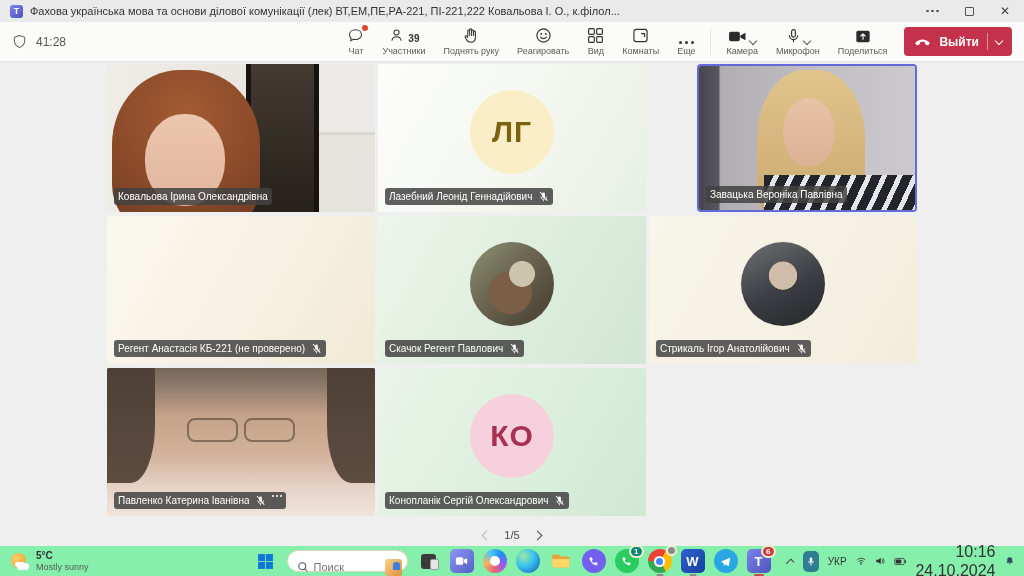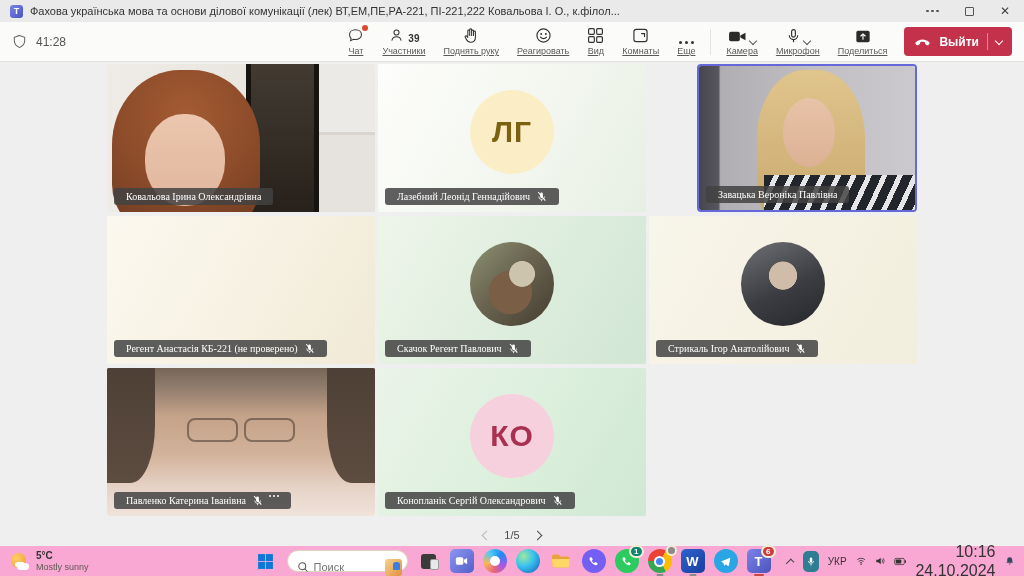--- a/index.html
+++ b/index.html
@@ -14,38 +14,38 @@
   .dots { display:flex; gap:2.5px; align-items:center; }
   .dots i { width:2.5px; height:2.5px; border-radius:50%; background:#555; }
   .winrestore { width:9px; height:9px; border:1.2px solid #555; border-radius:1px; }
   .winclose { font-size:12px; color:#444; line-height:1; }
 
   
   .toolbar { height:40px; background:#fbfbfa; border-bottom:1px solid #e2e2e2; display:flex; align-items:center; padding:0 12px; }
   .timer { display:flex; align-items:center; gap:9px; font-size:12px; color:#555; }
   .tb-right { margin-left:auto; display:flex; align-items:center; }
   .tb-item { display:flex; flex-direction:column; align-items:center; justify-content:center; gap:2px; padding:2px 9px; cursor:pointer; position:relative; }
-  .tb-item .lbl { font-size:9px; color:#5a5a58; white-space:nowrap;text-decoration:underline; }
+  .tb-item .lbl { font-size:9px; color:#5a5a58; white-space:nowrap; }
   .tb-ico { height:17px; display:flex; align-items:flex-end; gap:3px; position:relative; }
   .reddot { position:absolute; top:-2px; right:-4px; width:6px; height:6px; border-radius:50%; background:#d74b2f; }
   .cnt { font-size:10px; font-weight:bold; color:#333; }
   .tb-div { width:1px; height:26px; background:#e3e3e3; margin:0 6px; }
   .chev { width:6px; height:6px; border-right:1.5px solid #555; border-bottom:1.5px solid #555; transform:rotate(45deg); margin-top:-3px; }
   .leave { background:#c4314b; border-radius:4px; height:29px; display:flex; align-items:center; gap:8px; padding:0 10px; margin-left:8px; cursor:pointer; }
   .leave span { color:#fff; font-size:12px; font-weight:bold; }
   .leave .ldiv { width:1px; height:17px; background:rgba(255,255,255,.45); }
   .leave .chev { border-color:#fff; margin-top:-2px; }
 
   
   .stage { position:absolute; top:63px; left:0; right:0; bottom:30px; background:#efefef; }
   .grid { display:grid; grid-template-columns:repeat(3,268px); grid-auto-rows:148px; gap:4px 3px; justify-content:center; padding-top:1px; }
   .tile { position:relative; overflow:hidden; border-radius:2px; background:#fff; }
   .tile.active { border:2.5px solid; border-radius:4px;margin-left:48px; }
   .feed { position:absolute; inset:0; }
-  .pill { position:absolute; left:7px; bottom:7px; background:rgba(66,66,66,.85); border-radius:3px; padding:3px 12px; display:flex; align-items:flex-start; gap:6px; max-width:92%;font-family:Liberation Serif, serif; }
+  .pill { position:absolute; left:7px; bottom:7px; background:rgba(66,66,66,.85); border-radius:3px; padding:3px 4px; display:flex; align-items:flex-start; gap:6px; max-width:92%; }
   .pill span { color:#fff; font-size:10px; white-space:nowrap; overflow:hidden; text-overflow:ellipsis; }
   .pill .pdots { display:flex; gap:2px; }
   .pill .pdots i { width:2px; height:2px; border-radius:50%; background:#fff; }
   .avatar { position:absolute; left:50%; top:46%; transform:translate(-50%,-50%); width:84px; height:84px; border-radius:50%; display:flex; align-items:center; justify-content:center; }
   .avatar b { font-size:30px; font-weight:bold; letter-spacing:1px; }
 
   
   .bg2 { background:linear-gradient(120deg,#fdfdfb 0%,#f2f6ee 60%,#e7efe3 100%); }
   .bg4 { background:linear-gradient(120deg,#fbf8ef 0%,#f6f1e2 55%,#f0e9d5 100%); }
   .bg5 { background:linear-gradient(120deg,#fbfbf9 0%,#f3f5ef 100%); }
@@ -81,21 +81,21 @@
   .v8 .glasses i { flex:1; border:2px solid rgba(40,30,25,.45); border-radius:8px; }
 
   
   .pager { position:absolute; bottom:5px; left:0; right:0; display:flex; align-items:center; justify-content:center; gap:14px; }
   .pg-chev { width:7px; height:7px; display:inline-block; }
   .pg-left { border-left:1.6px solid #b9b9b9; border-bottom:1.6px solid #b9b9b9; transform:rotate(45deg); }
   .pg-right { border-right:1.6px solid #4a4a4a; border-bottom:1.6px solid #4a4a4a; transform:rotate(-45deg); }
   .pg-num { font-size:11px; color:#4a4a4a; }
 
   
-  .taskbar { position:absolute; bottom:0; left:0; right:0; height:30px; background:#f9a8d4; display:flex; align-items:center; padding:0 10px; }
+  .taskbar { position:absolute; bottom:0; left:0; right:0; height:30px; background:#86efac; display:flex; align-items:center; padding:0 10px; }
   .weather { display:flex; align-items:center; gap:7px; width:225px; }
   .wicon { position:relative; width:19px; height:19px; }
   .wsun { position:absolute; left:1px; top:1px; width:15px; height:15px; border-radius:50%; background:radial-gradient(circle at 35% 35%, #ffcf66, #ef9a2e); }
   .wcloud { position:absolute; right:0; bottom:1px; width:12px; height:7px; border-radius:6px; background:#fff; box-shadow:-3px -2px 0 -1px #fff; }
   .wtxt { line-height:1.15; }
   .wtemp { font-size:10px; color:#333; font-weight:bold; }
   .wdesc { font-size:9px; color:#5a5a52; }
   .apps { display:flex; align-items:center; gap:9px; margin:0 auto; }
   .app { position:relative; width:24px; height:24px; border-radius:5px; display:flex; align-items:center; justify-content:center; cursor:pointer; }
   .searchpill { height:22px; border-radius:11px; background:#fff; border:1px solid #ddd8bd; display:flex; align-items:center; gap:5px; padding:12px 5px 0 9px; }

